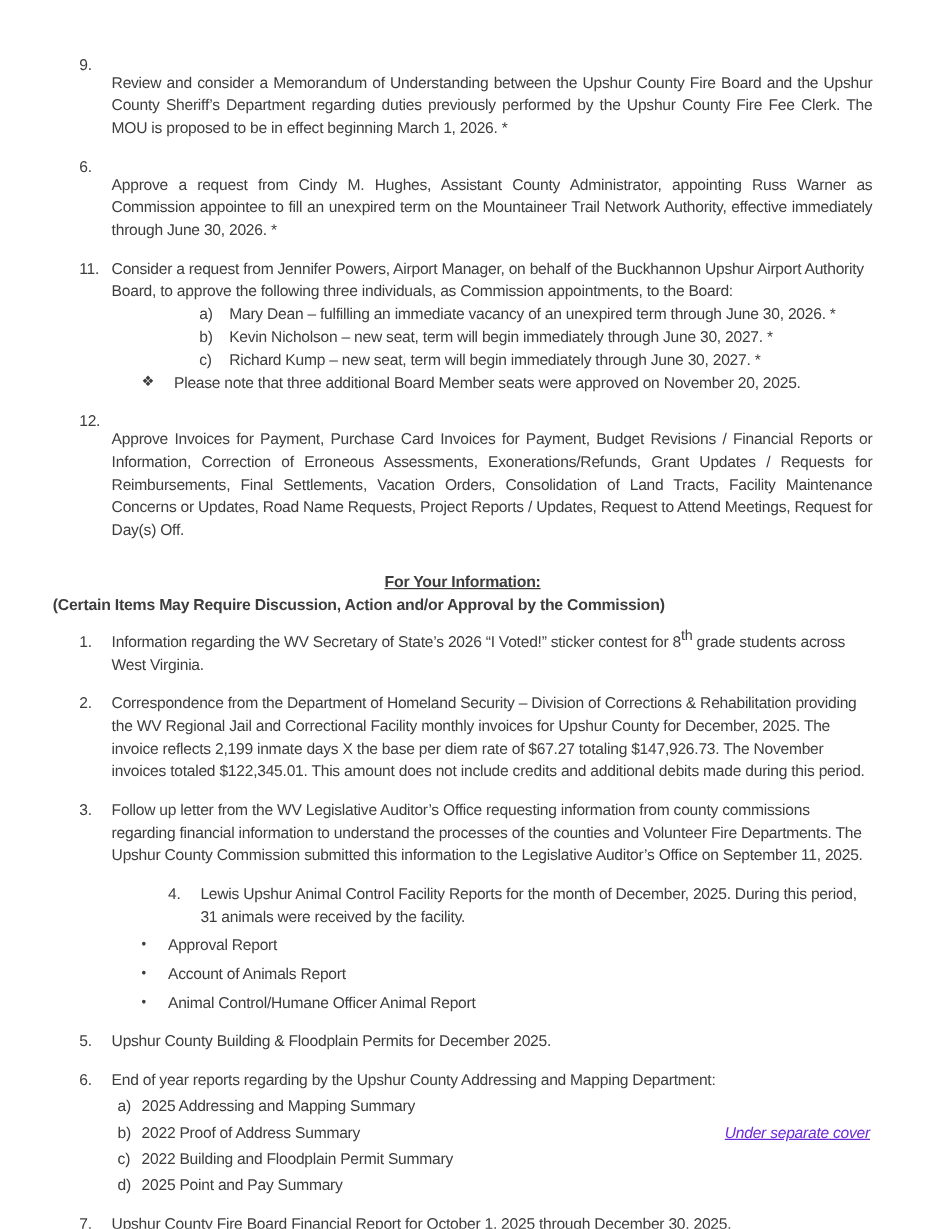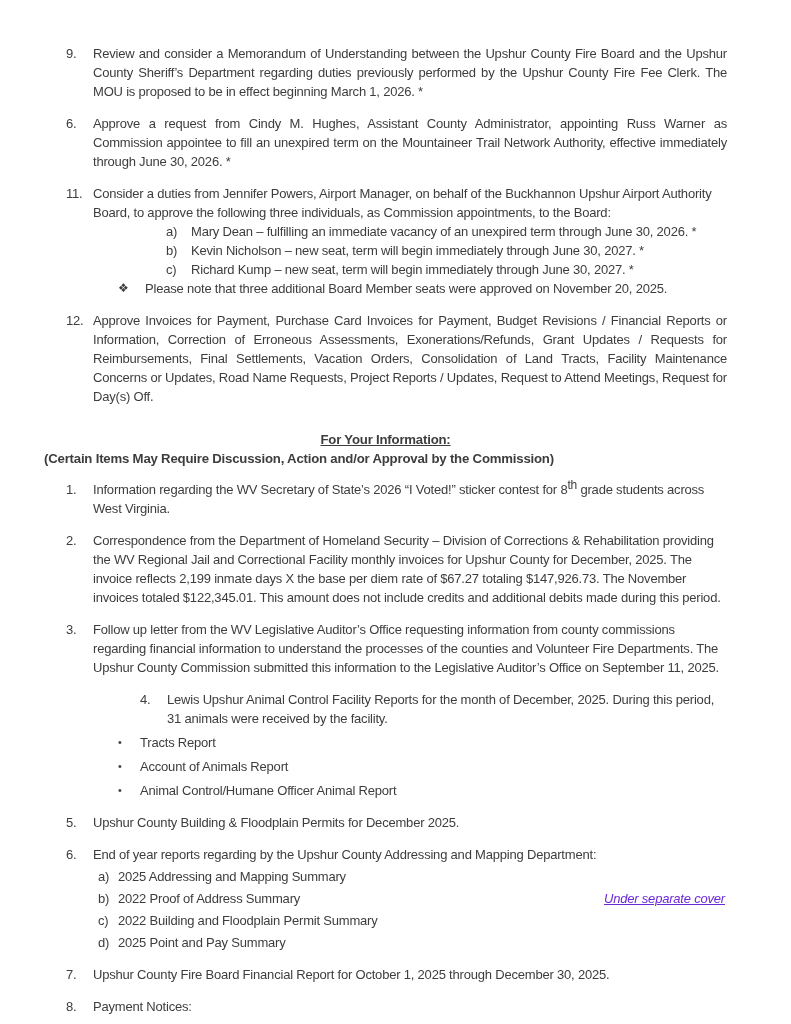--- a/index.html
+++ b/index.html
@@ -14,21 +14,21 @@
     letter-spacing: -0.2px;
     line-height: 19px;
     color: #3d3d3d;
   }
   .page { padding: 44px 64px 0 44px; }
 
   .item { margin-bottom: 13px; }
   .row { display: flex; align-items: flex-start; }
   .num { flex: 0 0 27px; margin-left: 22px; }
   .body { flex: 1; margin: 0; }
-  .justify { text-align: justify; }
+  .justify { text-align: justify; margin-top: 15px; }
 
   
   .sub11 { margin-left: 122px; }
   .sub11 .letter { flex: 0 0 25px; }
   .sub11 .body { white-space: nowrap; }
 
   
   .note { margin-left: 74px; }
   .note .glyph { flex: 0 0 27px; font-size: 12px; }
 
@@ -83,21 +83,21 @@
     <div class="item">
       <div class="row">
         <span class="num">6.</span>
         <p class="body justify">Approve a request from Cindy M. Hughes, Assistant County Administrator, appointing Russ Warner as Commission appointee to fill an unexpired term on the Mountaineer Trail Network Authority, effective immediately through June 30, 2026. *</p>
       </div>
     </div>
 
     <div class="item">
       <div class="row">
         <span class="num">11.</span>
-        <p class="body">Consider a duties from Jennifer Powers, Airport Manager, on behalf of the Buckhannon Upshur Airport Authority Board, to approve the following three individuals, as Commission appointments, to the Board:</p>
+        <p class="body">Consider a request from Jennifer Powers, Airport Manager, on behalf of the Buckhannon Upshur Airport Authority Board, to approve the following three individuals, as Commission appointments, to the Board:</p>
       </div>
       <div class="row sub11">
         <span class="letter">a)</span>
         <p class="body">Mary Dean – fulfilling an immediate vacancy of an unexpired term through June 30, 2026. *</p>
       </div>
       <div class="row sub11">
         <span class="letter">b)</span>
         <p class="body">Kevin Nicholson – new seat, term will begin immediately through June 30, 2027. *</p>
       </div>
       <div class="row sub11">
@@ -145,21 +145,21 @@
       </div>
     </div>
 
     <div class="item bullets">
       <div class="row">
         <span class="num">4.</span>
         <p class="body">Lewis Upshur Animal Control Facility Reports for the month of December, 2025. During this period, 31 animals were received by the facility.</p>
       </div>
       <div class="row">
         <span class="glyph">•</span>
-        <p class="body">Tracts Report</p>
+        <p class="body">Approval Report</p>
       </div>
       <div class="row">
         <span class="glyph">•</span>
         <p class="body">Account of Animals Report</p>
       </div>
       <div class="row">
         <span class="glyph">•</span>
         <p class="body">Animal Control/Humane Officer Animal Report</p>
       </div>
     </div>

